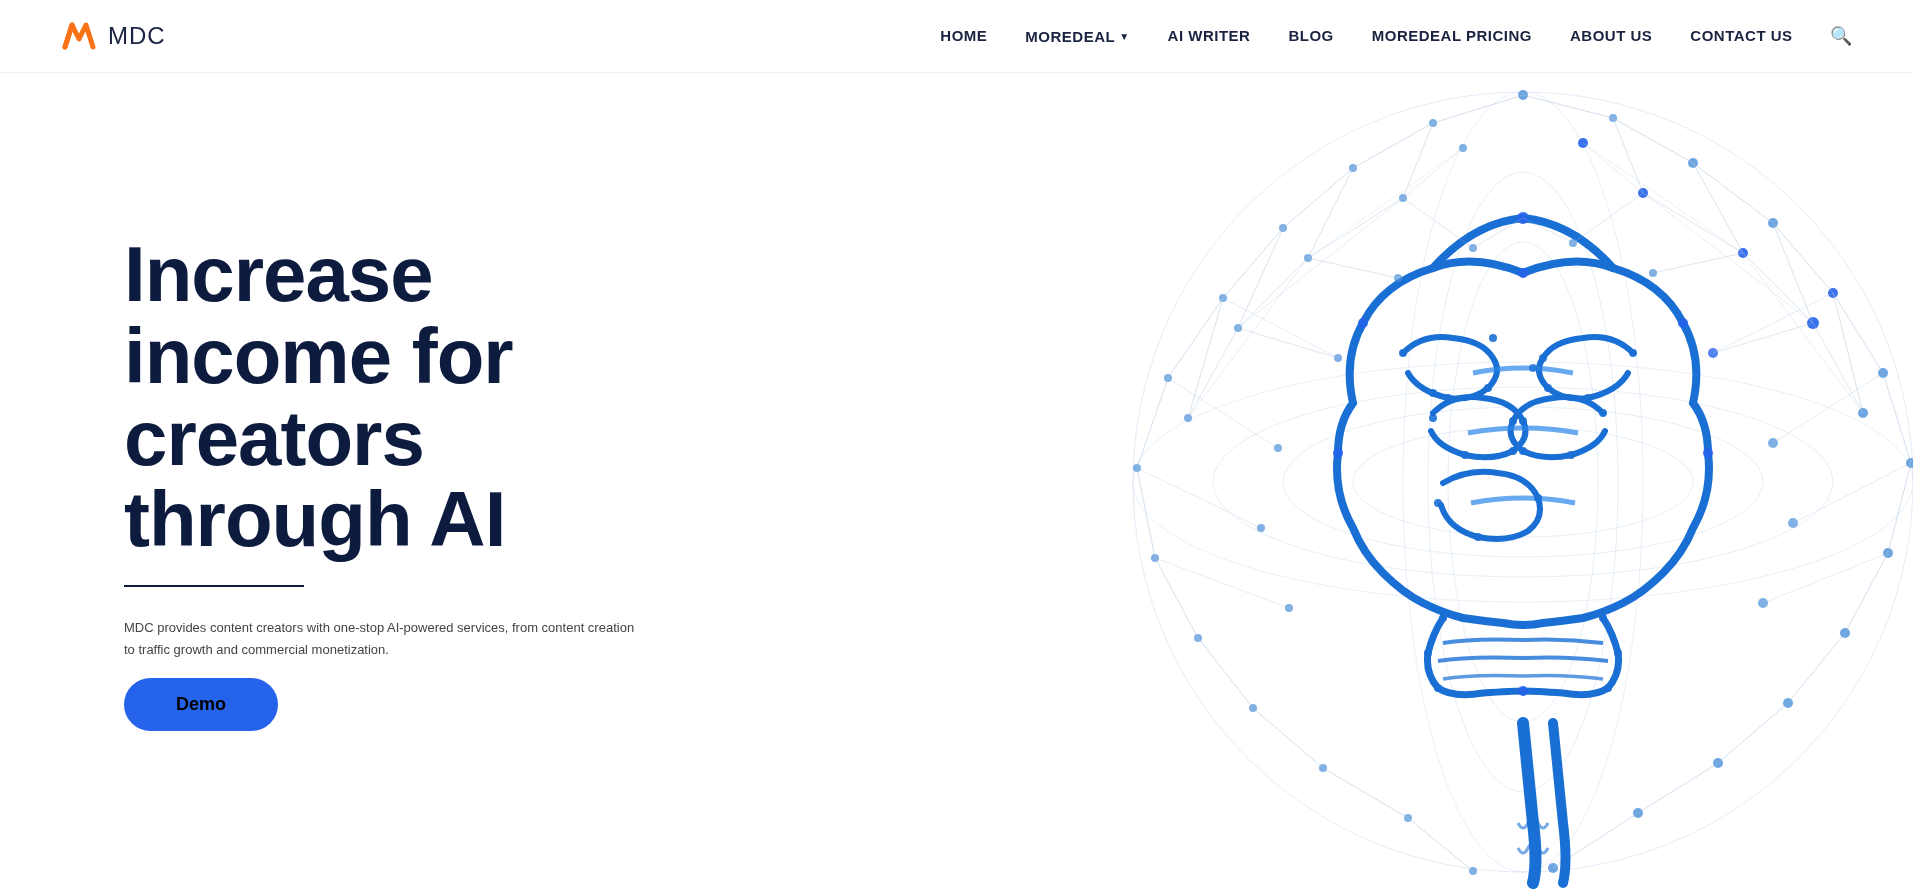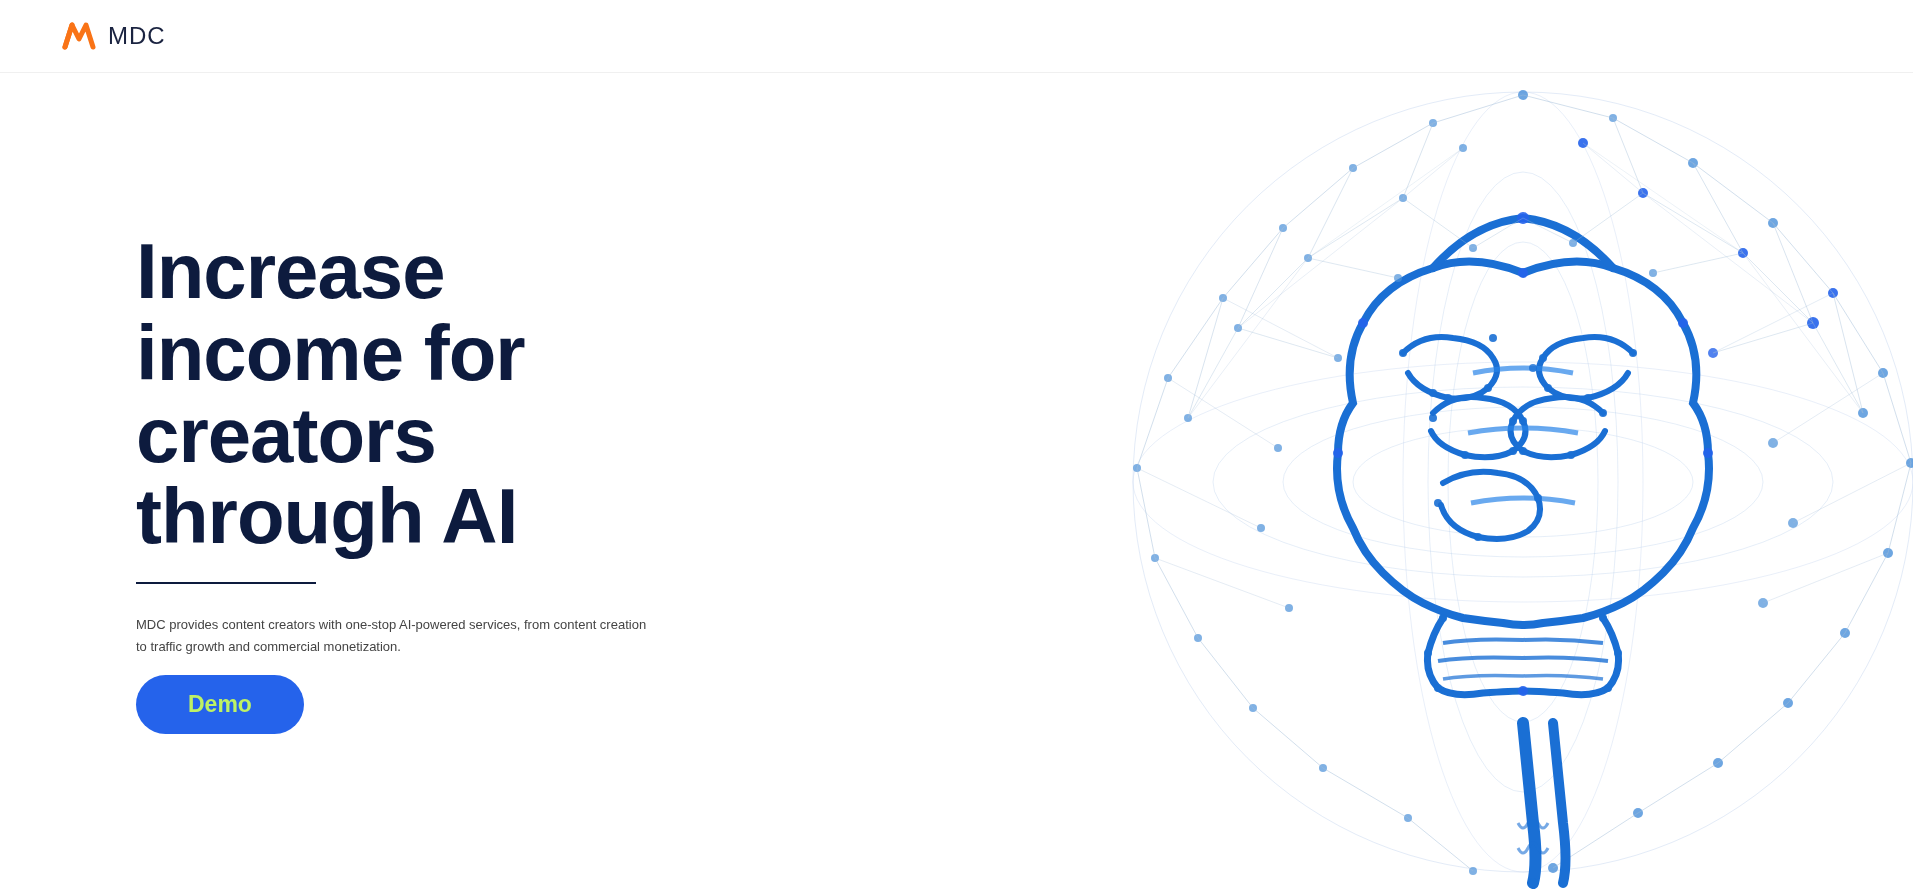--- a/index.html
+++ b/index.html
@@ -80,21 +80,21 @@
     .search-icon-nav {
       font-size: 18px;
       color: #1a2340;
       cursor: pointer;
     }
 
     
     .hero {
       display: flex;
       align-items: center;
-      padding: 73px 0 0 16px;
+      padding: 73px 0 0 4px;
       min-height: 892px;
       background: #ffffff;
       position: relative;
       overflow: hidden;
     }
 
     .hero-content {
       padding: 80px 0 80px 120px;
       max-width: 680px;
       z-index: 2;
@@ -120,22 +120,22 @@
     .hero-description {
       font-size: 13px;
       color: #444;
       line-height: 1.65;
       max-width: 520px;
       margin-bottom: 18px;
     }
 
     .demo-button {
       background: #2563eb;
-      color: #bef264;
-      font-size: 23px;
+      color: #000000;
+      font-size: 18px;
       font-weight: 600;
       padding: 16px 52px;
       border: none;
       border-radius: 50px;
       cursor: pointer;
       display: inline-block;
     }
 
     
     .hero-image-area {
@@ -161,20 +161,49 @@
 
 <nav class="navbar">
   <div class="logo-area">
     <svg class="logo-icon" viewBox="0 0 38 38" fill="none" xmlns="http://www.w3.org/2000/svg">
       <path d="M5 30 L12 8 L19 22 L26 8 L33 30" stroke="#f97316" stroke-width="5" stroke-linejoin="round" stroke-linecap="round" fill="none"></path>
       <path d="M5 30 L12 8" stroke="#f97316" stroke-width="5" stroke-linecap="round" fill="none"></path>
     </svg>
     <span class="logo-text">MDC</span>
   </div>
 
+  <ul class="nav-links">
+    <li>
+      <a href="#">HOME</a>
+    </li>
+    <li>
+      <a href="#" class="moredeal-item">
+        <span>MOREDEAL</span>
+        <span class="chevron-down">▼</span>
+      </a>
+    </li>
+    <li>
+      <a href="#">AI WRITER</a>
+    </li>
+    <li>
+      <a href="#">BLOG</a>
+    </li>
+    <li>
+      <a href="#">MOREDEAL PRICING</a>
+    </li>
+    <li>
+      <a href="#">ABOUT US</a>
+    </li>
+    <li>
+      <a href="#">CONTACT US</a>
+    </li>
+    <li>
+      <span class="search-icon-nav">🔍</span>
+    </li>
+  </ul>
 </nav>
 
 <section class="hero">
   <div class="hero-content">
     <h1 class="hero-title">Increase income for creators through AI</h1>
     <div class="hero-divider"></div>
     <p class="hero-description">MDC provides content creators with one-stop AI-powered services, from content creation to traffic growth and commercial monetization.</p>
     <button class="demo-button">Demo</button>
   </div>
 

